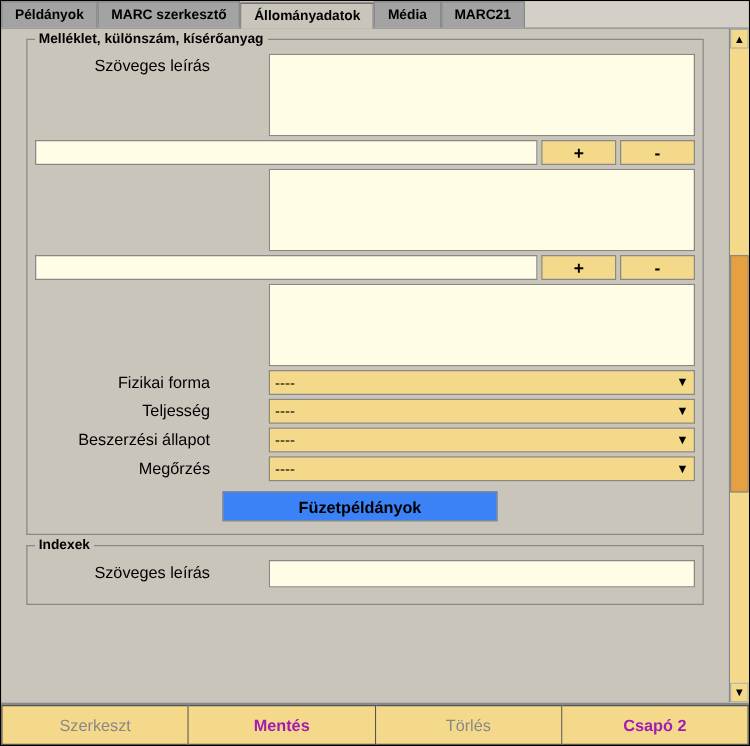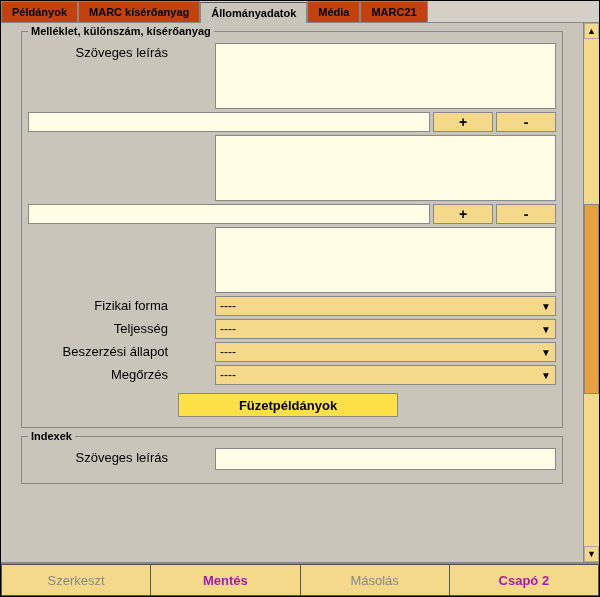--- a/index.html
+++ b/index.html
@@ -1,54 +1,54 @@
 <!DOCTYPE html>
 <html><head>
 <meta charset="utf-8">
 <style>
 * { box-sizing: border-box; margin: 0; padding: 0; }
 body { font-family: Arial, sans-serif; font-size: 12px; background: #fff; width: 600px; height: 597px; overflow: hidden; }
 .container { width: 600px; height: 597px; border: 1px solid #000; display: flex; flex-direction: column; background: #d4d0c8; }
 .tabs { display: flex; background: #d4d0c8; border-bottom: 1px solid #888; height: 22px; }
-.tab { padding: 3px 10px; border: 1px solid #888; border-bottom: none; background: #c2410c; margin-right: 0; font-size: 11px; font-weight: bold; cursor: pointer; display: flex; align-items: center; }
+.tab { padding: 3px 10px; border: 1px solid #888; border-bottom: none; background: #a3a3a3; margin-right: 0; font-size: 11px; font-weight: bold; cursor: pointer; display: flex; align-items: center; }
 .tab.active { background: #cac5bb; border-top: 1px solid #555; position: relative; top: 1px; }
 .content-wrap { flex: 1; display: flex; overflow: hidden; position: relative; }
 .content { flex: 1; background: #cac5bb; padding: 0; overflow-y: auto; }
 .scrollbar { width: 16px; background: #e8e8e8; border-left: 1px solid #888; display: flex; flex-direction: column; }
 .sb-arrow { height: 16px; background: #f5d98a; border: 1px solid #aaa; font-size: 9px; display:flex; align-items:center; justify-content:center; cursor:pointer; }
 .sb-track { flex: 1; background: #f5d98a; position: relative; }
 .sb-thumb { position: absolute; left: 0; right: 0; top: 165px; height: 190px; background: #e6a040; border: 1px solid #888; }
 fieldset { border: 1px solid #888; margin: 2px 20px; padding: 6px 6px 10px 6px; background: #cac5bb; }
 legend { font-size: 11px; font-weight: bold; padding: 0 3px; }
 .row { display: flex; align-items: flex-start; margin-bottom: 3px; gap: 41px; }
 .label { width: 146px; text-align: right; padding-right: 6px; font-size: 13px; padding-top: 2px; }
 .field { flex: 1; display: flex; gap: 3px; align-items: flex-start; }
 textarea { flex: 1; background: #fffde6; border: 1px solid #888; resize: none; font-family: Arial; font-size: 12px; padding: 2px; }
 input[type=text] { flex: 1; background: #fffde6; border: 1px solid #888; font-family: Arial; font-size: 12px; padding: 2px; height: 20px; }
 .pm-btn { width: 60px; height: 20px; background: #f5d98a; border: 1px solid #888; font-weight: bold; font-size: 14px; cursor: pointer; display:flex; align-items:center; justify-content:center; }
 .select-box { flex: 1; background: #f5d98a; border: 1px solid #888; height: 20px; display: flex; align-items: center; justify-content: space-between; padding: 0 4px 0 4px; cursor: pointer; }
 .select-val { font-size: 12px; }
 .select-arrow { font-size: 10px; }
-.big-btn { margin: 8px 0 0 150px; width: 220px; height: 24px; background: #fde047; border: 1px solid #888; font-size: 13px; font-weight: bold; cursor: pointer; display:flex; align-items:center; justify-content:center; }
+.big-btn { margin: 8px 0 0 150px; width: 220px; height: 24px; background: #3b82f6; border: 1px solid #888; font-size: 13px; font-weight: bold; cursor: pointer; display:flex; align-items:center; justify-content:center; }
 .bottom-bar { display: flex; border-top: 2px solid #888; height: 34px; }
 .bb-btn { flex: 1; background: #f5d98a; border: 1px solid #555; border-left:none; font-size: 13px; display:flex; align-items:center; justify-content:center; cursor:pointer; }
 .bb-btn:first-child { border-left: 1px solid #555; }
 .bb-btn.bold { font-weight: bold; color: #a21caf; }
 .bb-btn.dim { color: #888; }
 </style>
 </head>
 <body>
 
 <div class="container">
   <div class="tabs">
     <div class="tab">
         <span>Példányok</span>
       </div>
     <div class="tab">
-        <span>MARC kísérőanyag</span>
+        <span>MARC szerkesztő</span>
       </div>
     <div class="tab active">
         <span>Állományadatok</span>
       </div>
     <div class="tab">
         <span>Média</span>
       </div>
     <div class="tab">
         <span>MARC21</span>
       </div>
@@ -152,16 +152,16 @@
       <div class="sb-track">
         <div class="sb-thumb"></div>
       </div>
       <div class="sb-arrow">▼</div>
     </div>
   </div>
 
   <div class="bottom-bar">
     <div class="bb-btn dim">Szerkeszt</div>
     <div class="bb-btn bold">Mentés</div>
-    <div class="bb-btn dim">Másolás</div>
+    <div class="bb-btn dim">Törlés</div>
     <div class="bb-btn bold">Csapó 2</div>
   </div>
 </div>
 
 </body></html>

